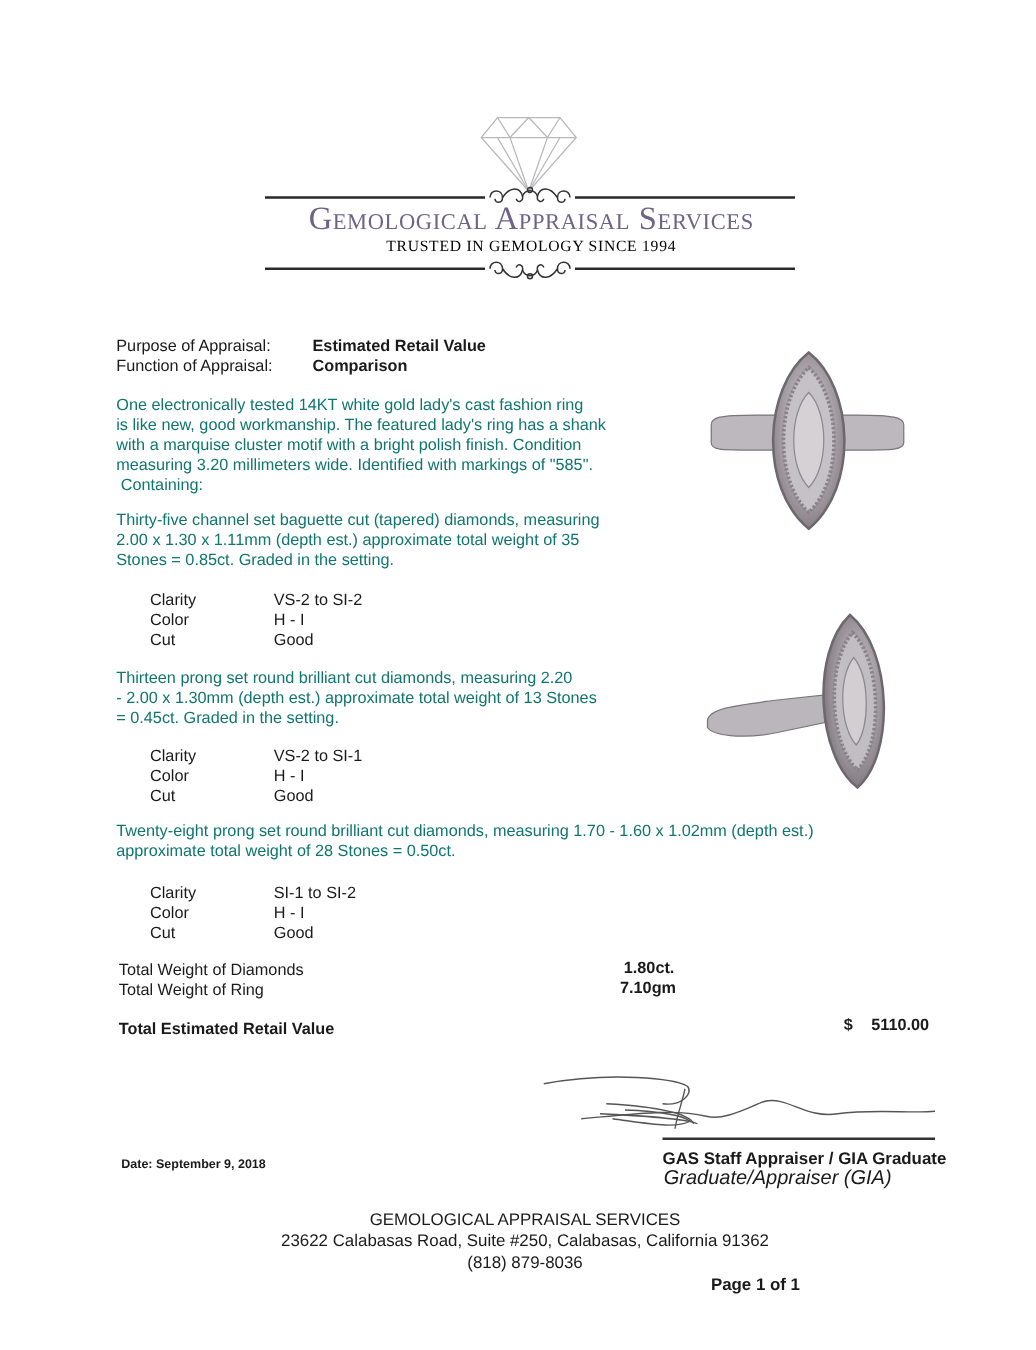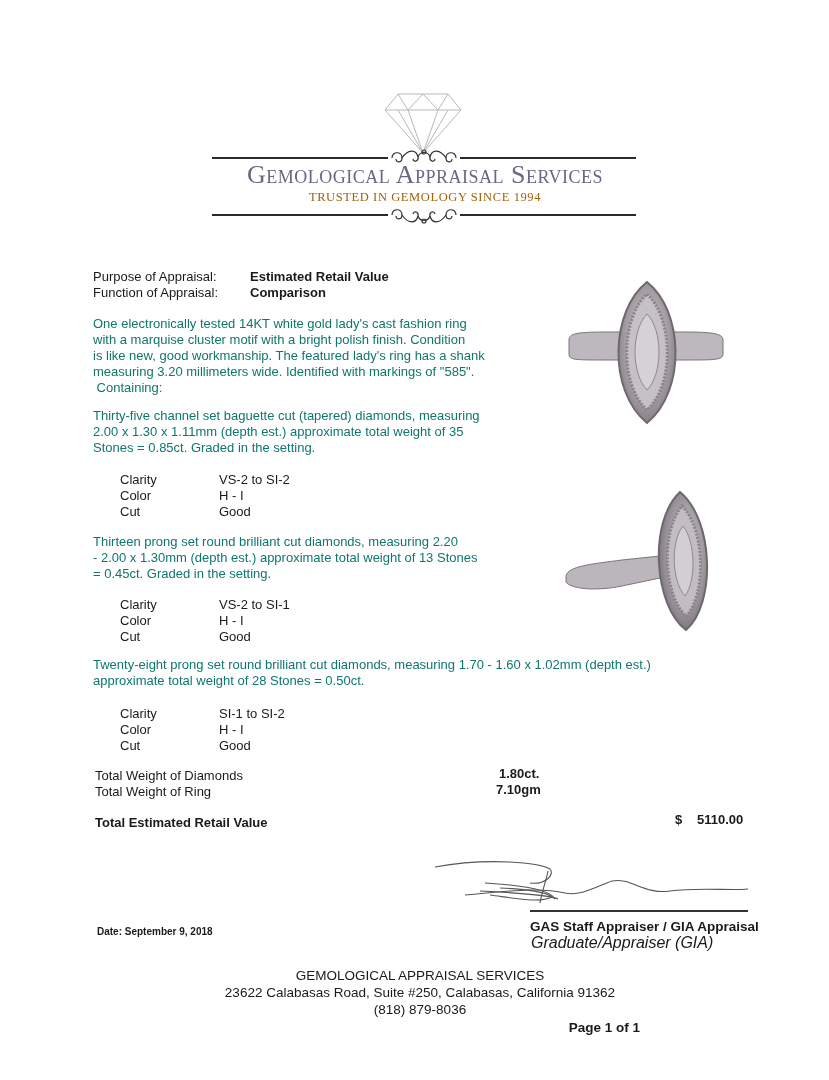--- a/index.html
+++ b/index.html
@@ -7,21 +7,21 @@
       font-family: "Liberation Sans", sans-serif; color: #1a1a1a; }
     .abs { position: absolute; }
     .logo-diamond { left: 384px; top: 92px; width: 78px; height: 62px; }
     .rule { position: absolute; height: 1.5px; background: #2a2a2a; }
     .flourish { position: absolute; width: 72px; height: 22px; }
     .brand-title { position: absolute; left: 210px; top: 160px; width: 430px; text-align: center;
       font-family: "Liberation Serif", "DejaVu Serif", serif; font-size: 26px; letter-spacing: 0.5px;
       color: #6e6486; font-variant: small-caps; }
     .brand-sub { position: absolute; left: 210px; top: 190px; width: 430px; text-align: center;
       font-family: "Liberation Serif", "DejaVu Serif", serif; font-size: 12.5px; letter-spacing: 0.6px;
-      color: #a16207; }
+      color: #000000; }
     .txt { font-size: 13px; line-height: 16px; white-space: nowrap; }
     .bold { font-weight: bold; }
     .para { position: absolute; left: 93px; font-size: 13px; line-height: 16px; color: #0f766e; }
     .grade-row { position: absolute; font-size: 13px; line-height: 16px; }
     .grade-label { position: absolute; left: 0; }
     .grade-value { position: absolute; left: 99px; font-weight: normal; white-space: nowrap; }
     .ring-img { position: absolute; }
     .sig { position: absolute; left: 430px; top: 855px; width: 330px; height: 55px; }
     .sig-line { position: absolute; left: 530px; top: 910px; width: 218px; height: 1.5px; background: #333; }
     .footer { position: absolute; left: 200px; width: 440px; text-align: center; font-size: 13.5px; line-height: 17px; }
@@ -69,22 +69,22 @@
   </g>
 </svg>
 
 <div class="abs txt" style="left:93px; top:269px;">Purpose of Appraisal:</div>
 <div class="abs txt bold" style="left:250px; top:269px;">Estimated Retail Value</div>
 <div class="abs txt" style="left:93px; top:285px;">Function of Appraisal:</div>
 <div class="abs txt bold" style="left:250px; top:285px;text-align:center;">Comparison</div>
 
 <div class="para" style="top:316px;">
   <div class="txt">One electronically tested 14KT white gold lady's cast fashion ring</div>
+  <div class="txt">is like new, good workmanship. The featured lady's ring has a shank</div>
   <div class="txt">with a marquise cluster motif with a bright polish finish. Condition</div>
-  <div class="txt">is like new, good workmanship. The featured lady's ring has a shank</div>
   <div class="txt">measuring 3.20 millimeters wide. Identified with markings of "585".</div>
   <div class="txt" style="white-space:pre;"> Containing:</div>
 </div>
 
 <div class="para" style="top:408px;">
   <div class="txt">Thirty-five channel set baguette cut (tapered) diamonds, measuring</div>
   <div class="txt">2.00 x 1.30 x 1.11mm (depth est.) approximate total weight of 35</div>
   <div class="txt">Stones = 0.85ct. Graded in the setting.</div>
 </div>
 <div class="grade-row" style="left:120px; top:472px;">
@@ -177,19 +177,19 @@
     <path d="M35,40 C80,36 110,32 135,38 C150,42 170,30 182,26 C200,22 215,40 240,36 C270,32 300,36 318,34"></path>
     <path d="M55,28 C90,30 120,34 125,44"></path>
     <path d="M50,36 C90,38 120,40 128,44"></path>
     <path d="M70,33 C100,34 118,38 122,42 C110,48 90,44 60,40"></path>
     <path d="M118,16 C116,26 112,36 110,48"></path>
   </g>
 </svg>
 <div class="sig-line"></div>
 
 <div class="abs txt bold" style="left:97px; top:924px; font-size:10px;">Date: September 9, 2018</div>
-<div class="abs txt bold" style="left:530px; top:919px; font-size:13.5px;">GAS Staff Appraiser / GIA Appraisal</div>
+<div class="abs txt bold" style="left:530px; top:919px; font-size:13.5px;">GAS Staff Appraiser / GIA Graduate</div>
 <div class="abs txt" style="left:531px; top:935px; font-style:italic; font-size:16px;">Graduate/Appraiser (GIA)</div>
 
 <div class="footer" style="top:967px;">GEMOLOGICAL APPRAISAL SERVICES</div>
 <div class="footer" style="top:984px;">23622 Calabasas Road, Suite #250, Calabasas, California 91362</div>
 <div class="footer" style="top:1001px;">(818) 879-8036</div>
 <div class="footer bold" style="top:1019px;text-align:right;">Page 1 of 1</div>
 
 </body></html>

